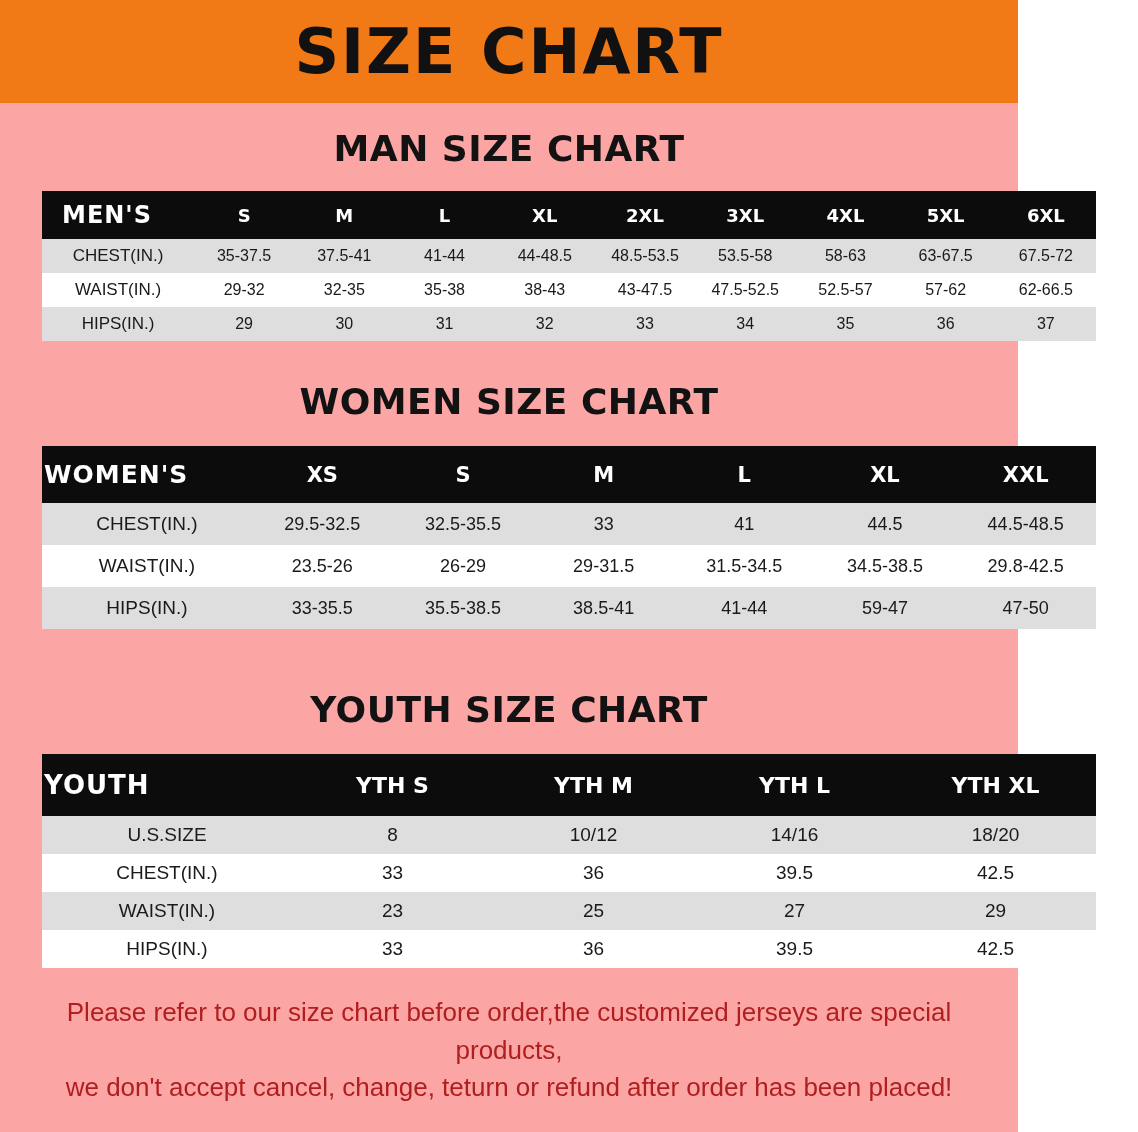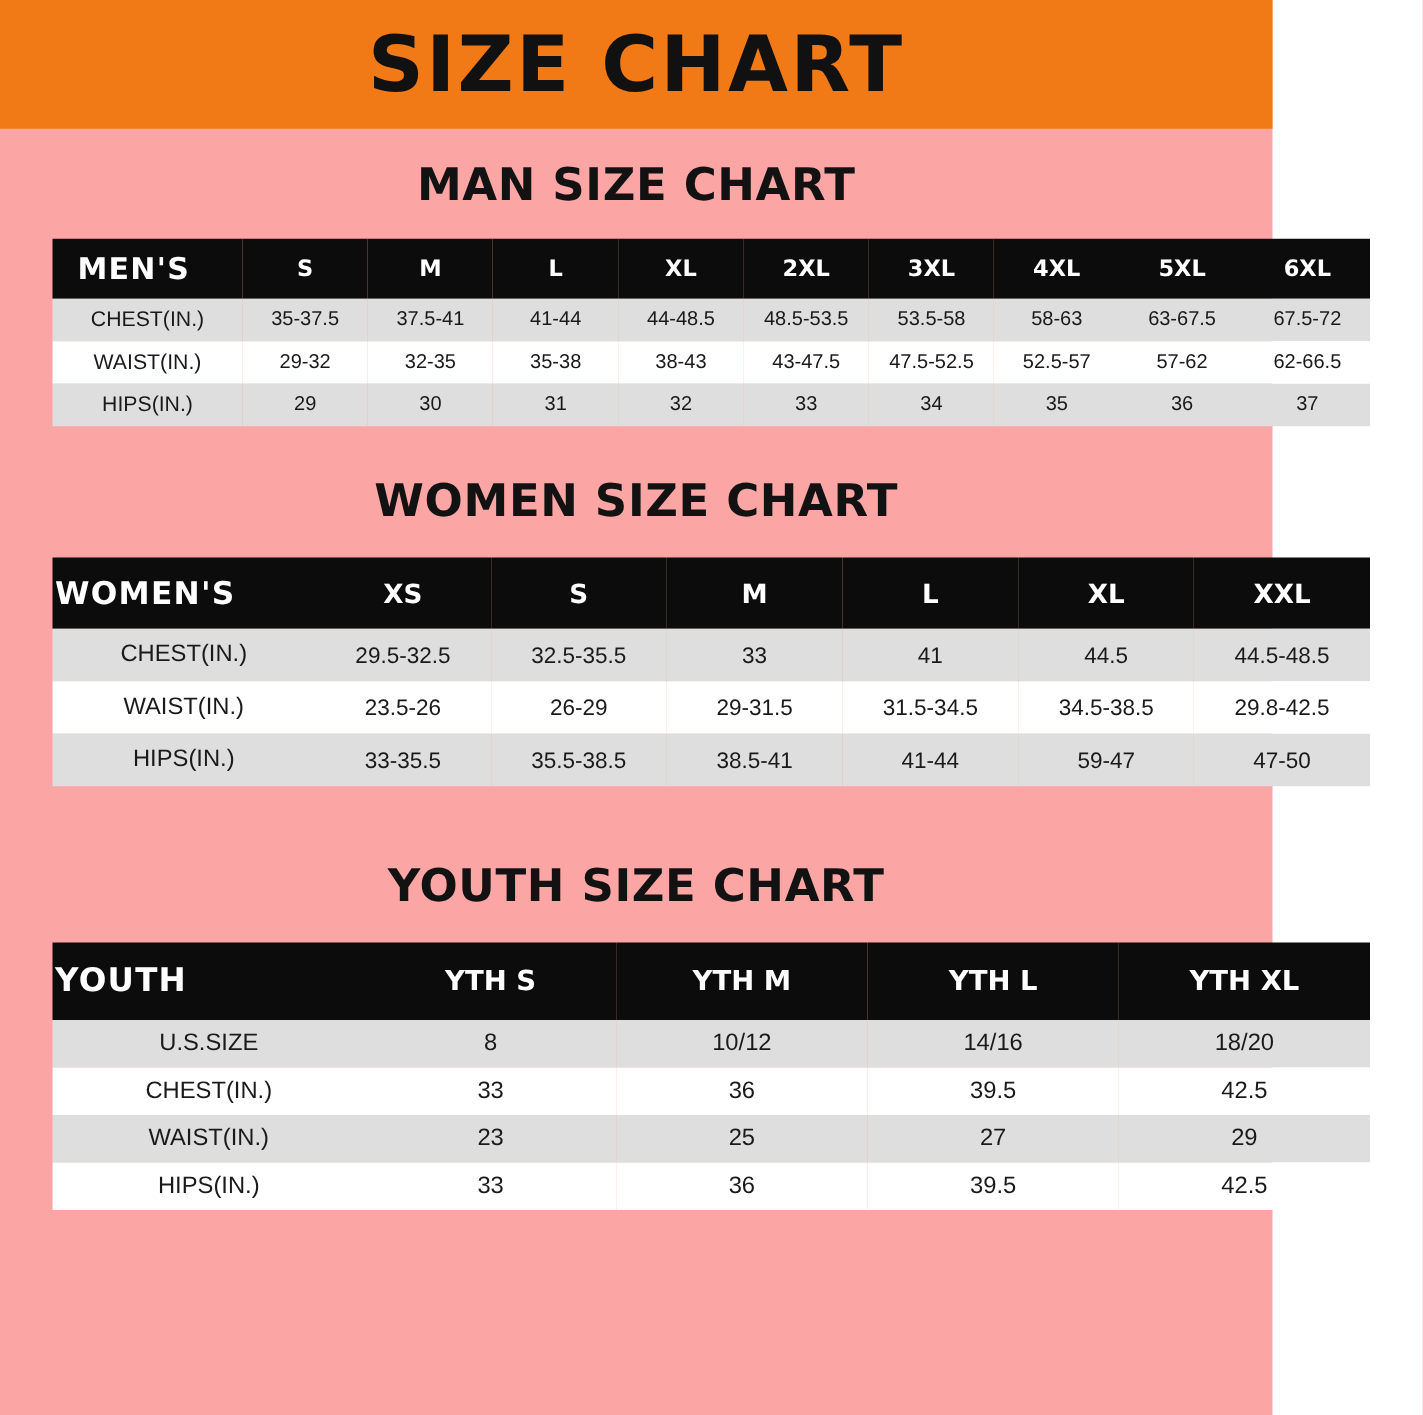--- a/index.html
+++ b/index.html
@@ -314,14 +314,18 @@
           <td class="rowhead">HIPS(IN.)</td>
           <td>33</td>
           <td>36</td>
           <td>39.5</td>
           <td>42.5</td>
         </tr>
       </tbody>
     </table>
   </div>
 
+  <div class="note">
+    <span>Please refer to our size chart before order,the customized jerseys are special products,</span>
+    <span>we don't accept cancel, change, teturn or refund after order has been placed!</span>
+  </div>
 
 </div>
 
 </body></html>

